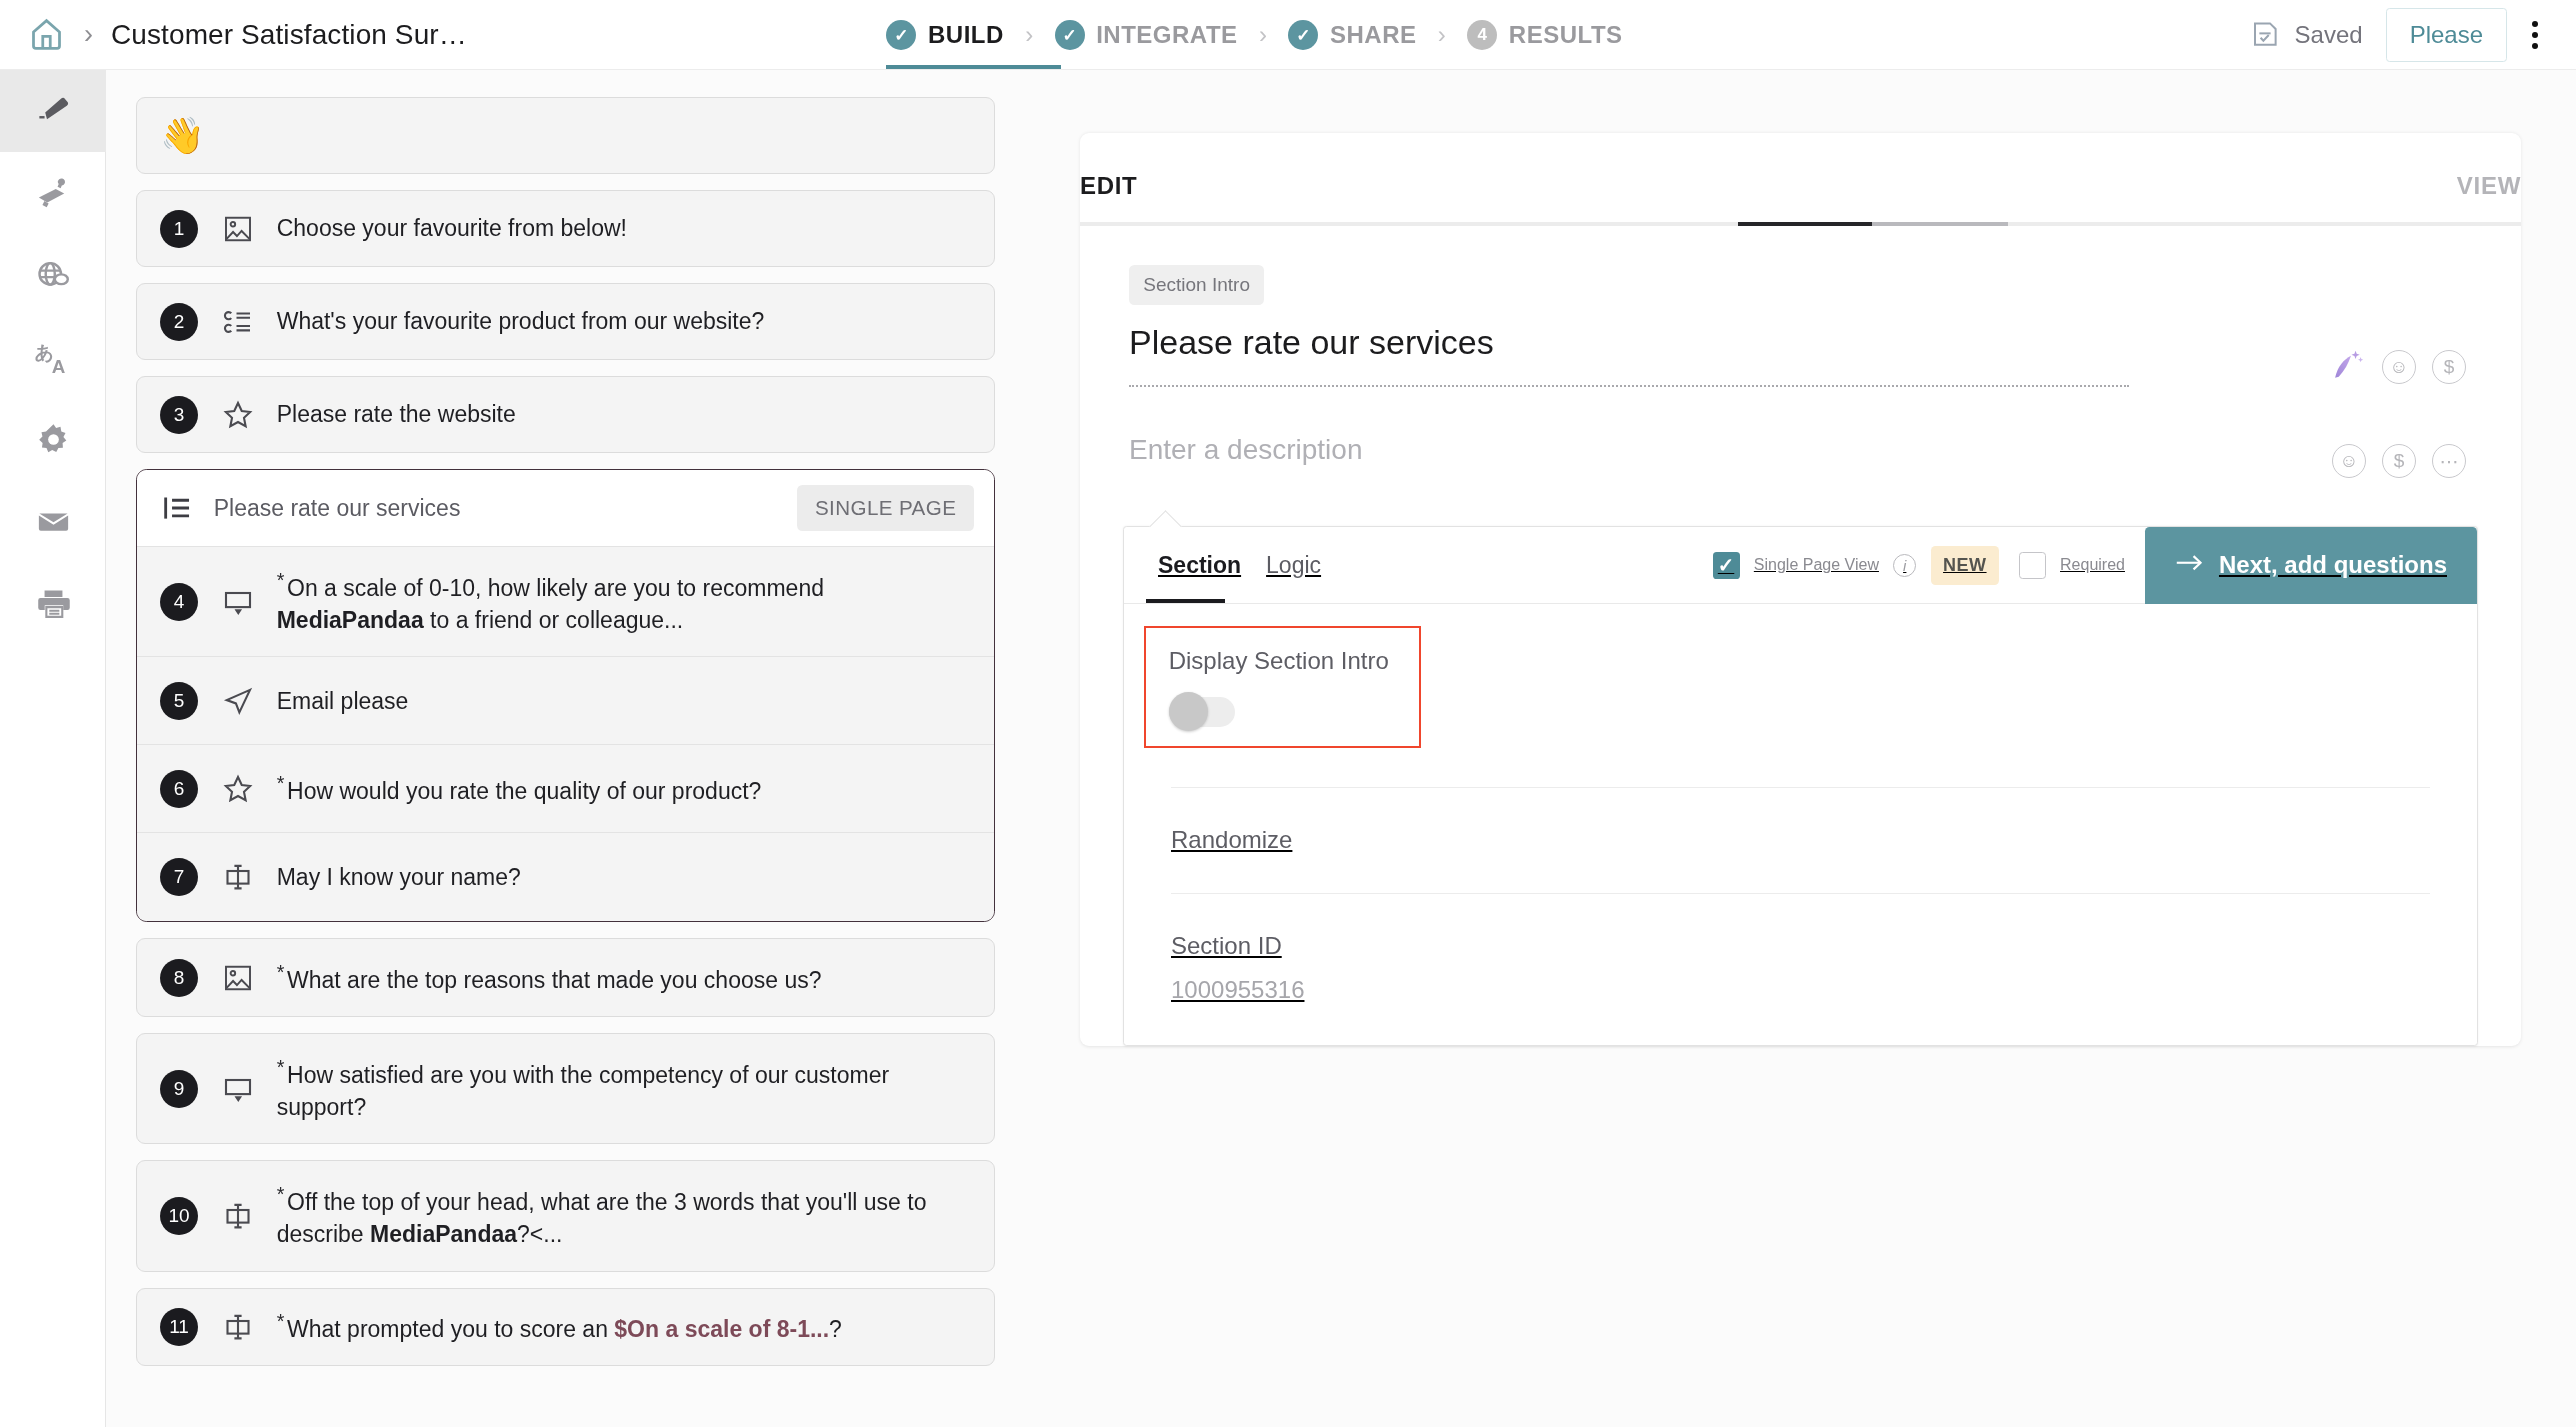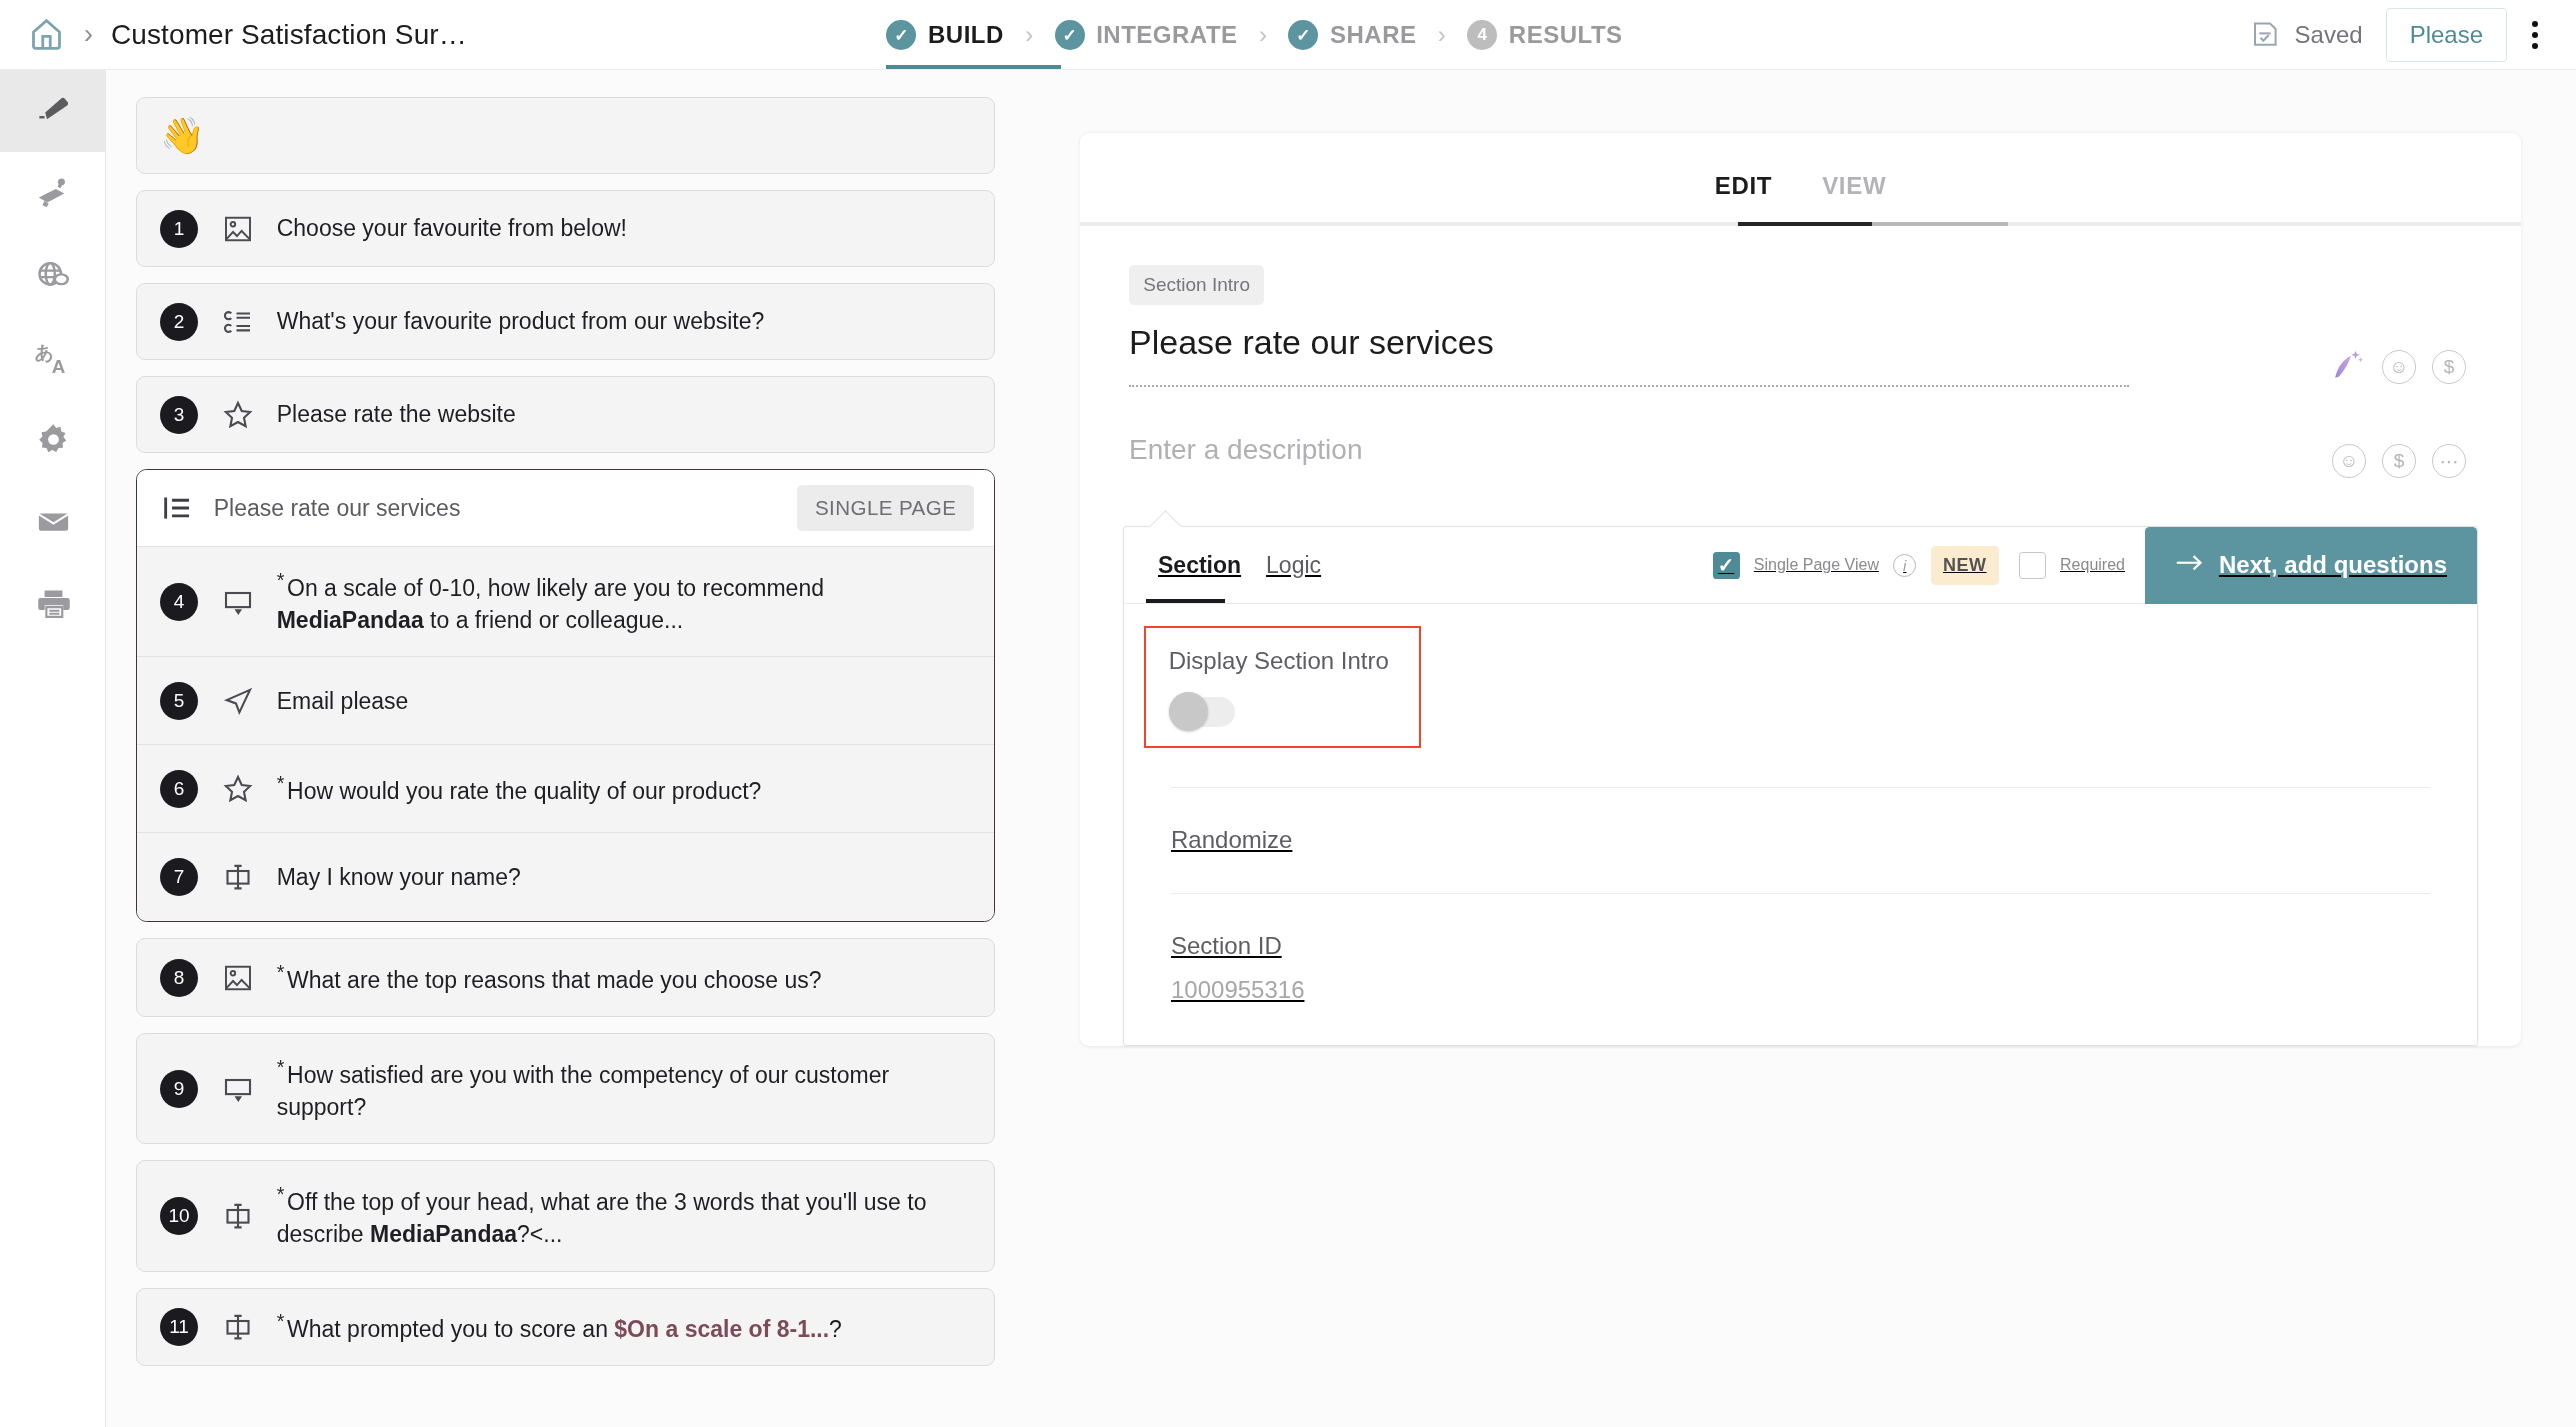--- a/index.html
+++ b/index.html
@@ -114,21 +114,21 @@
   
   .main {
     position: absolute; left: 1025px; top: 70px; width: 1551px; height: 1358px;
     background: #fbfbfb; padding: 63px 55px 0 55px;
   }
   .card {
     background: #ffffff; border-radius: 9px; box-shadow: 0 0.9px 3.6px rgba(0,0,0,.09);
     position: relative;
   }
   .card-top { padding: 39px 0 0 0; }
-  .tabs { display: flex; justify-content: center; gap: 50px; }
+  .tabs { display: flex; justify-content: space-between; gap: 50px; }
   .tab { font-size: 24px; font-weight: 700; letter-spacing: 0.7px; cursor: pointer; padding-bottom: 21.5px; }
   .tab.on { color: #1c1c1e; }
   .tab.off { color: #b4b4b8; }
   .tabrule { position: relative; height: 4.5px; background: #ececec; }
   .tabrule .on-seg { position: absolute; left: 658px; width: 134px; height: 4.5px; background: #262629; }
   .tabrule .off-seg { position: absolute; left: 792px; width: 136px; height: 4.5px; background: #b9b9bd; }
 
   .intro-badge {
     display: inline-block; background: #efefef; color: #76767c;
     font-size: 19px; padding: 9px 14.3px; border-radius: 5.4px; margin: 39px 0 0 49px;

